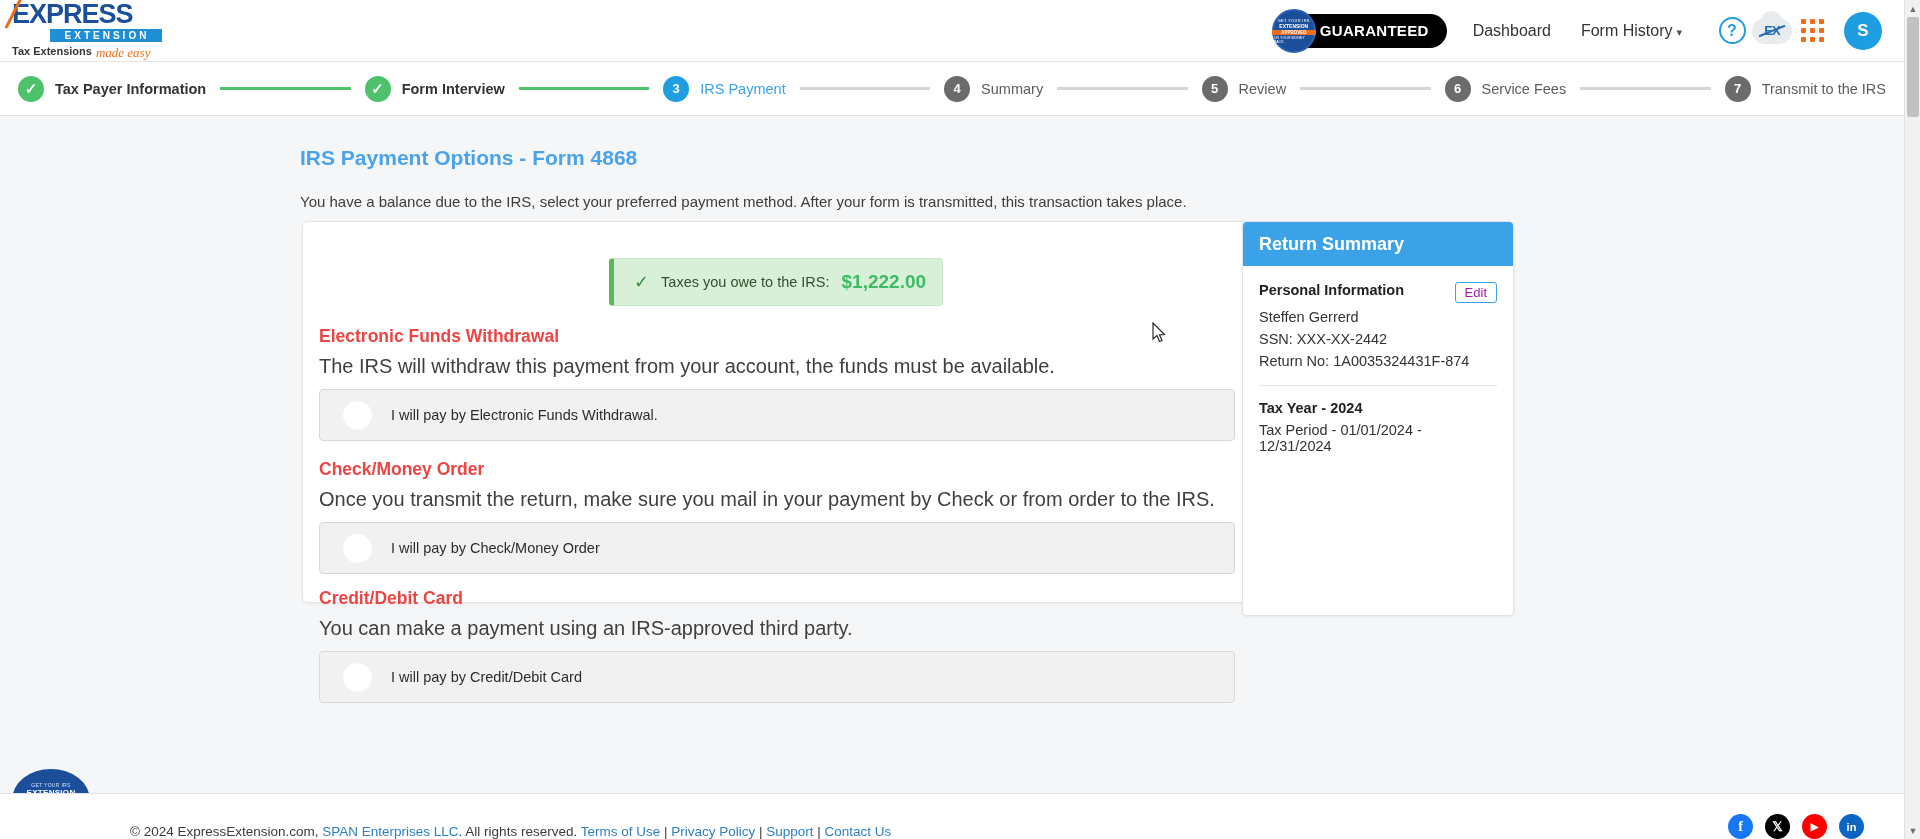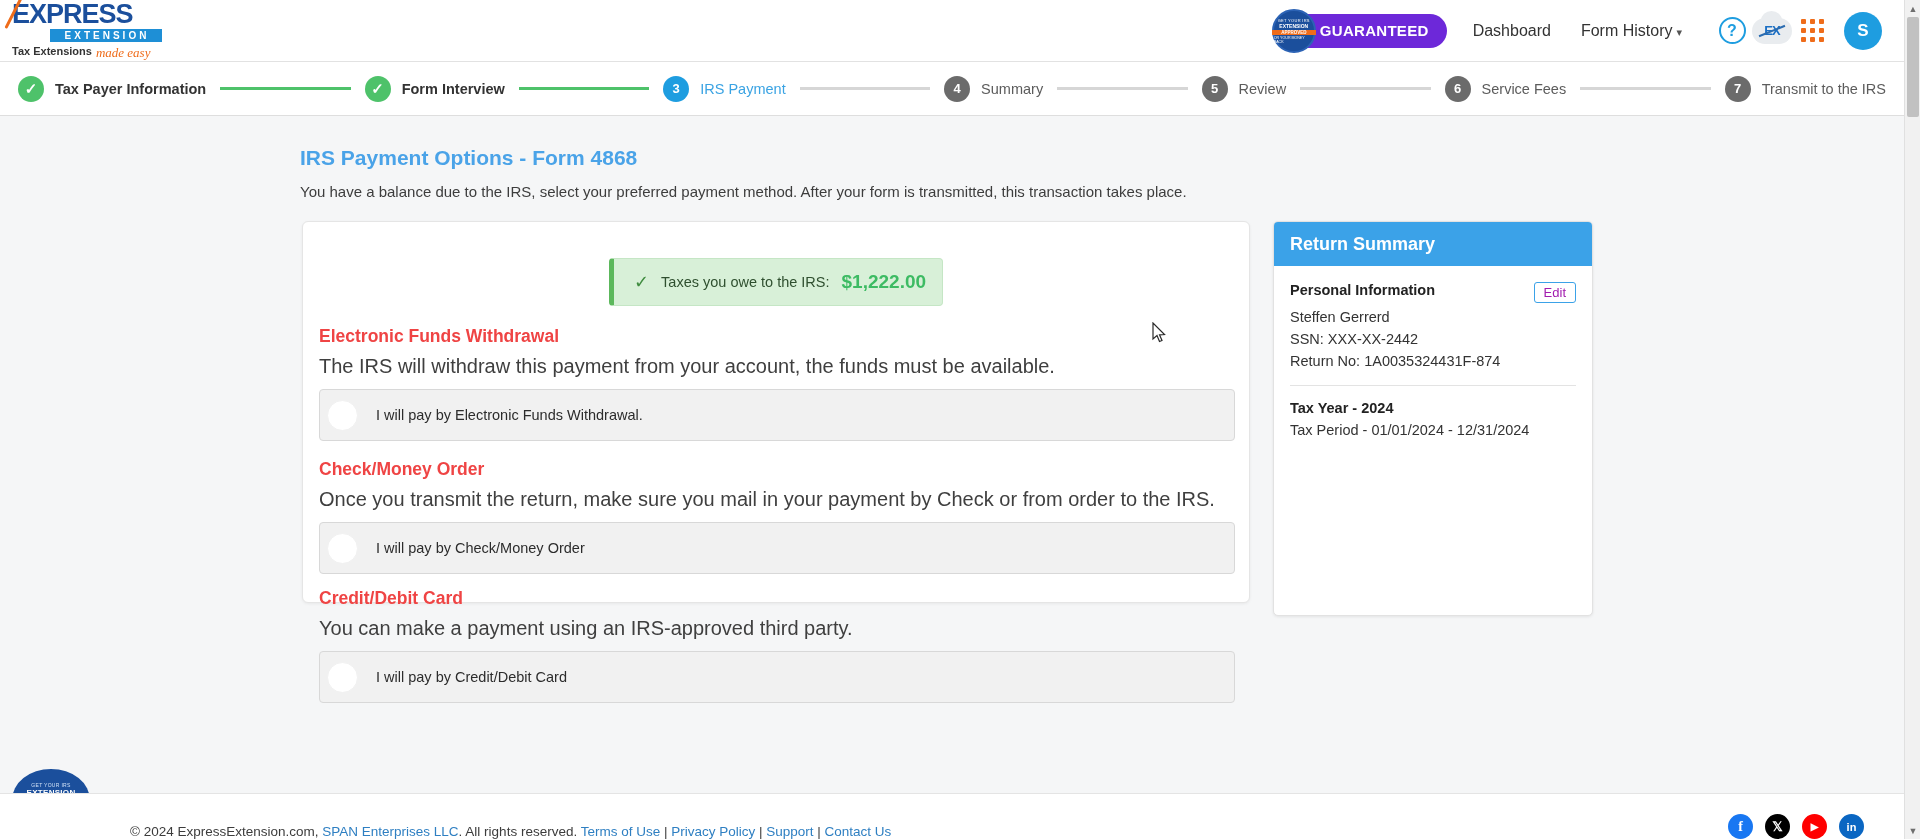--- a/index.html
+++ b/index.html
@@ -31,21 +31,21 @@
     background: #1e8fd6; color: #ffffff; font-size: 10px; font-weight: bold;
     letter-spacing: 3px; padding: 1px 6px 1px 8px; margin-left: 38px; margin-top: 1px;
     width: 112px; text-align: center;
   }
   .logo-tag { font-size: 11px; font-weight: bold; color: #333; margin-top: 3px; display: flex; gap: 4px; }
   .logo-tag i { color: #ef6c1a; font-family: "Liberation Serif", serif; font-size: 13px; font-weight: normal; }
 
   .header-right { margin-left: auto; display: flex; align-items: center; gap: 0; padding-right: 22px; }
 
   .guarantee-badge {
-    display: flex; align-items: center; height: 34px; background: #6d28d9;
+    display: flex; align-items: center; height: 34px; background: #000000;
     border-radius: 17px; padding: 0 18px 0 40px; position: relative; margin-right: 26px;
   }
   .guarantee-badge .seal {
     position: absolute; left: -8px; top: -5px; width: 44px; height: 44px;
     border-radius: 50%; background: #1b4f9c; border: 2px solid #2c63b5;
     display: flex; align-items: center; justify-content: center; flex-direction: column;
   }
   .guarantee-badge .seal .s1 { font-size: 4px; color: #ffffff; letter-spacing: .3px; }
   .guarantee-badge .seal .s2 { font-size: 5px; color: #ffffff; font-weight: bold; }
   .guarantee-badge .seal .s3 {
@@ -110,21 +110,21 @@
   .step-line { height: 3px; flex: 1 1 auto; margin: 0 14px; min-width: 30px; }
   .step-line.done { background: #4ec26a; }
   .step-line.todo { background: #d6d6d6; }
 
   
   .main { position: absolute; top: 116px; left: 0; width: 1904px; height: 676px; }
   .page-title {
     position: absolute; left: 300px; top: 30px;
     font-size: 21px; font-weight: bold; color: #4aa3e8;
   }
-  .page-sub { position: absolute; left: 300px; top: 67px; font-size: 15px; color: #3d3d3d; }
+  .page-sub { position: absolute; left: 300px; top: 77px; font-size: 15px; color: #3d3d3d; }
 
   .card {
     position: absolute; left: 302px; top: 105px; width: 948px; height: 382px;
     background: #ffffff; border: 1px solid #e5e5e5; border-radius: 6px;
     box-shadow: 0 1px 3px rgba(0,0,0,.06);
   }
 
   .balance-alert {
     position: absolute; left: 306px; top: 36px; width: 334px; height: 48px;
     background: #d8f0d8; border: 1px solid #c5e6c5; border-left: 5px solid #5cb85c;
@@ -132,32 +132,32 @@
   }
   .balance-alert .tick { color: #3f8c3f; font-size: 18px; }
   .balance-alert .btxt { font-size: 14.5px; color: #2f4f2f; }
   .balance-alert .bamt { font-size: 19px; font-weight: bold; color: #3dbb63; }
 
   .pay-section { position: absolute; left: 16px; width: 916px; }
   .pay-title { font-size: 17.5px; font-weight: bold; color: #ef4444; }
   .pay-desc { font-size: 20px; color: #3f3f3f; margin-top: 8px; }
   .pay-option {
     margin-top: 11px; height: 52px; background: #f1f1f1; border: 1px solid #d8d8d8;
-    border-radius: 4px; display: flex; align-items: center; padding-left: 7px; gap: 18px;
+    border-radius: 4px; display: flex; align-items: center; padding-left: 22px; gap: 18px;
     cursor: pointer;
   }
   .radio-circle {
     width: 31px; height: 31px; border-radius: 50%; background: #ffffff;
     border: 1px solid #f1f1f1; flex: 0 0 auto;
   }
   .pay-option-label { font-size: 14.5px; color: #2c2c2c; }
 
   
   .summary {
-    position: absolute; left: 1273px; top: 105px; width: 320px; height: 395px;
+    position: absolute; left: 1242px; top: 105px; width: 272px; height: 395px;
     background: #ffffff; border: 1px solid #e2e2e2; border-radius: 5px;
     box-shadow: 0 1px 3px rgba(0,0,0,.08); overflow: hidden;
   }
   .summary-head {
     height: 44px; background: #3ba2e8; display: flex; align-items: center;
     padding-left: 16px; color: #ffffff; font-size: 18px; font-weight: bold;
   }
   .summary-body { padding: 16px 16px 0 16px; }
   .sum-row { display: flex; align-items: flex-start; justify-content: space-between; }
   .sum-h { font-size: 14.5px; font-weight: bold; color: #222222; }

